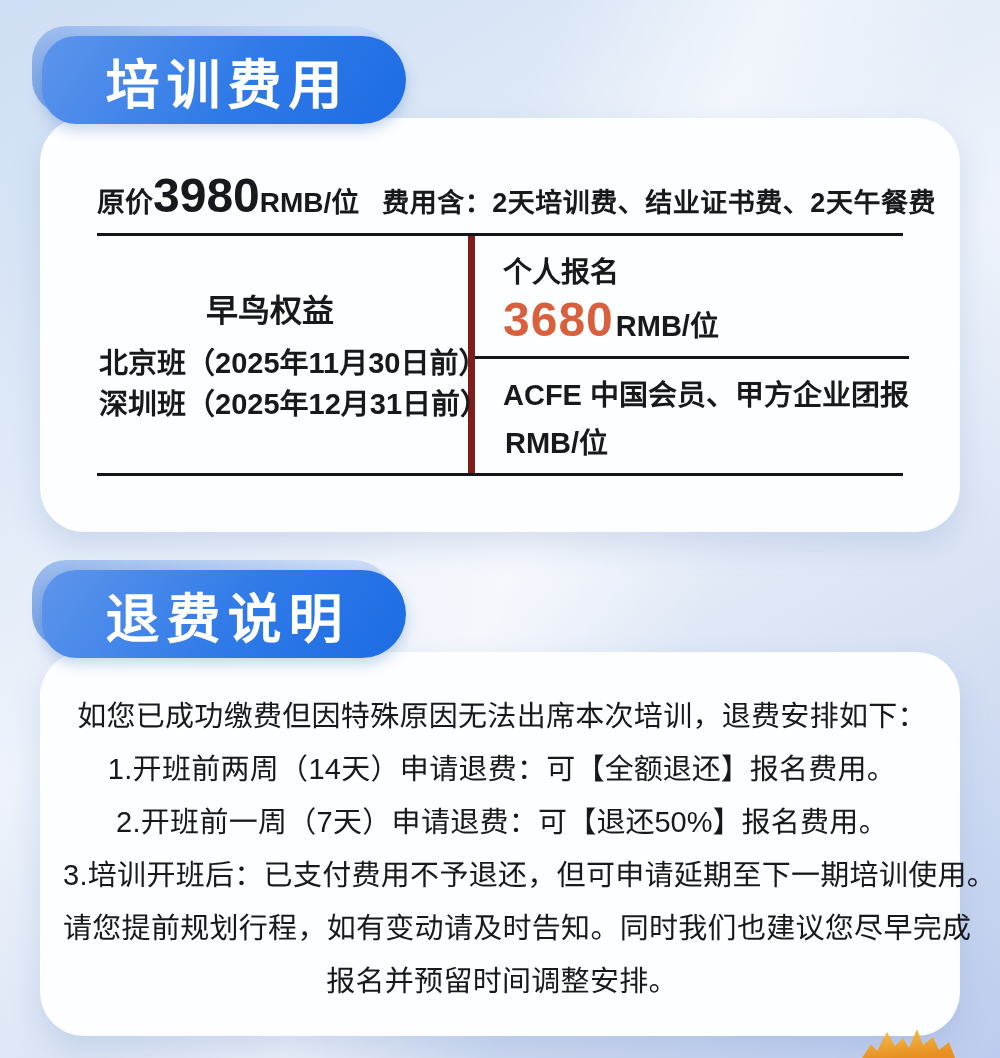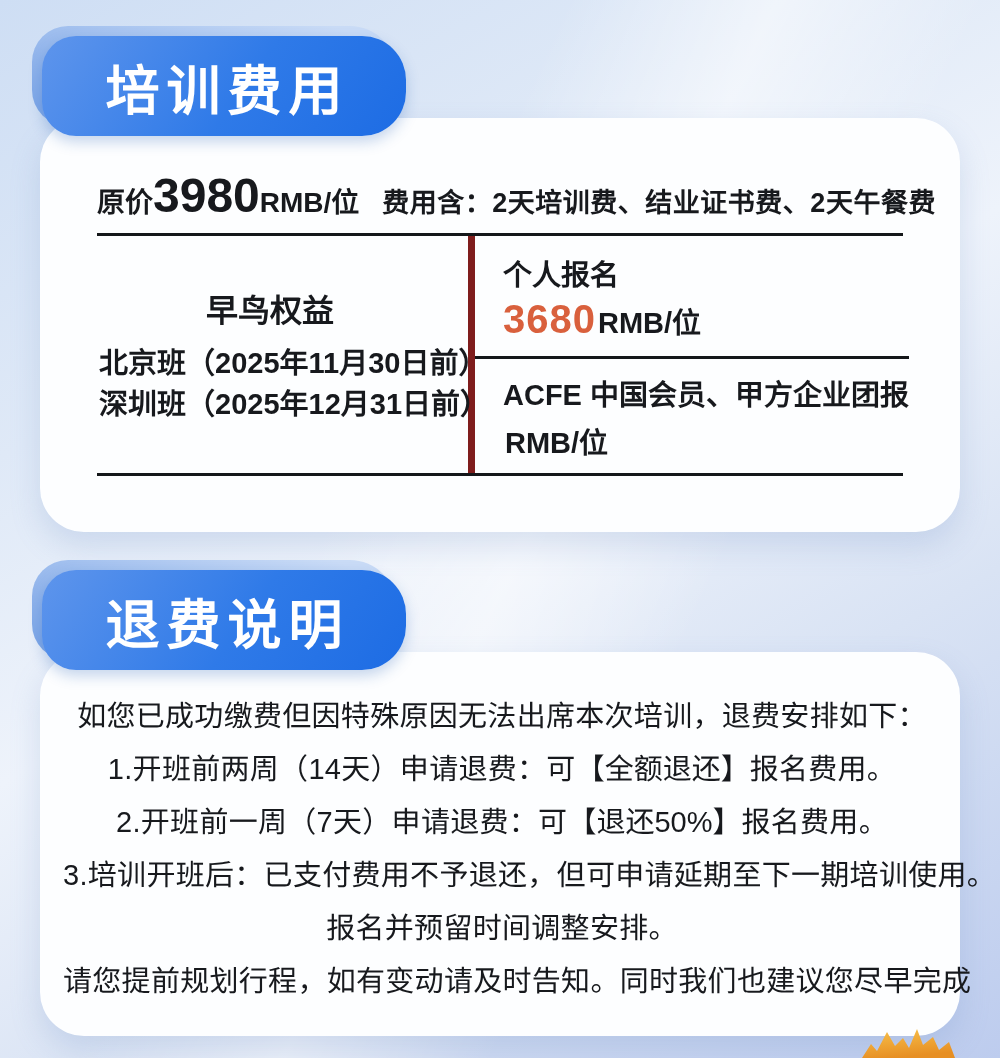--- a/index.html
+++ b/index.html
@@ -10,21 +10,21 @@
       linear-gradient(115deg, rgba(255,255,255,0) 38%, rgba(255,255,255,.55) 52%, rgba(255,255,255,0) 66%),
       linear-gradient(150deg,#cedef4 0%,#dfe9f7 28%,#eef3fb 48%,#d9e3f4 70%,#bdccee 100%);
   }
   .card{
     position:absolute;left:40px;width:920px;background:#fdfeff;border-radius:44px;
     box-shadow:0 14px 30px rgba(110,140,195,.22);
   }
   .card1{top:118px;height:414px;}
   .card2{top:652px;height:384px;}
 
-  .badge-wrap{position:absolute;left:42px;width:364px;height:100px;z-index:3;}
+  .badge-wrap{position:absolute;left:42px;width:364px;height:88px;z-index:3;}
   .badge-wrap.b1{top:36px;}
   .badge-wrap.b2{top:570px;}
   .badge-back{
     position:absolute;left:-10px;top:-10px;width:100%;height:100%;
     border-radius:36px 46px 46px 36px;
     background:linear-gradient(200deg,#c9dbf6 10%,#7fa8e8 90%);
   }
   .badge{
     position:absolute;inset:0;border-radius:34px 44px 44px 34px;
     background:linear-gradient(125deg,#5e95ec 0%,#2f7ae8 55%,#1d6ce4 100%);
@@ -52,21 +52,21 @@
     display:flex;flex-direction:column;justify-content:center;padding-left:2px;
   }
   .eb-title{font-size:32px;font-weight:800;width:342px;text-align:center;margin-bottom:12px;}
   .eb-line{font-size:29px;font-weight:600;line-height:41px;white-space:nowrap;}
   .col-right{flex:1;display:flex;flex-direction:column;}
   .rcell{padding-left:28px;display:flex;flex-direction:column;justify-content:center;box-sizing:border-box;}
   .rcell-top{height:123px;border-bottom:3px solid #14171a;}
   .rcell-bottom{flex:1;}
   .rlabel{font-size:29px;font-weight:600;margin-bottom:6px;white-space:nowrap;}
   .price-row{display:flex;align-items:baseline;white-space:nowrap;}
-  .price-big{font-size:40px;font-weight:800;color:#d9603d;letter-spacing:1px;line-height:1;}
+  .price-big{font-size:48px;font-weight:800;color:#d9603d;letter-spacing:1px;line-height:1;}
   .price-unit{font-size:29px;font-weight:700;margin-left:2px;}
 
   .refund-block{position:absolute;left:63px;top:690px;width:878px;z-index:2;text-align:center;}
   .r-line{font-size:29px;line-height:53px;font-weight:500;color:#17191d;white-space:nowrap;letter-spacing:.3px;}
   .r-line .hl{font-weight:400;letter-spacing:0;}
 
   .leaf{position:absolute;left:858px;top:1027px;width:100px;height:31px;z-index:1;}
 </style>
 </head>
 <body>
@@ -117,22 +117,22 @@
   <div class="badge">
     <span>退费说明</span>
   </div>
 </div>
 
 <div class="refund-block">
   <div class="r-line"><span>如您已成功缴费但因特殊原因无法出席本次培训，退费安排如下：</span><span class="hl"></span><span></span></div>
   <div class="r-line"><span>1.开班前两周（14天）申请退费：可</span><span class="hl">【全额退还】</span><span>报名费用。</span></div>
   <div class="r-line"><span>2.开班前一周（7天）申请退费：可</span><span class="hl">【退还50%】</span><span>报名费用。</span></div>
   <div class="r-line"><span>3.培训开班后：已支付费用不予退还，但可申请延期至下一期培训使用。</span><span class="hl"></span><span></span></div>
+  <div class="r-line"><span>请您提前规划行程，如有变动请及时告知。同时我们也建议您尽早完成</span><span class="hl"></span><span></span></div>
   <div class="r-line"><span>报名并预留时间调整安排。</span><span class="hl"></span><span></span></div>
-  <div class="r-line"><span>请您提前规划行程，如有变动请及时告知。同时我们也建议您尽早完成</span><span class="hl"></span><span></span></div>
 </div>
 
 <svg class="leaf" viewBox="0 0 100 31" aria-hidden="true">
   <defs>
     <linearGradient id="leafGrad" x1="0" y1="0" x2="0.3" y2="1">
       <stop offset="0" stop-color="#f8c24c"></stop>
       <stop offset="1" stop-color="#e78f23"></stop>
     </linearGradient>
   </defs>
   <path d="M4,31 L13,17 L19,24 L29,5 L37,19 L45,11 L51,21 L59,2 L65,18 L75,10 L81,23 L91,15 L97,31 Z" fill="url(#leafGrad)"></path>

